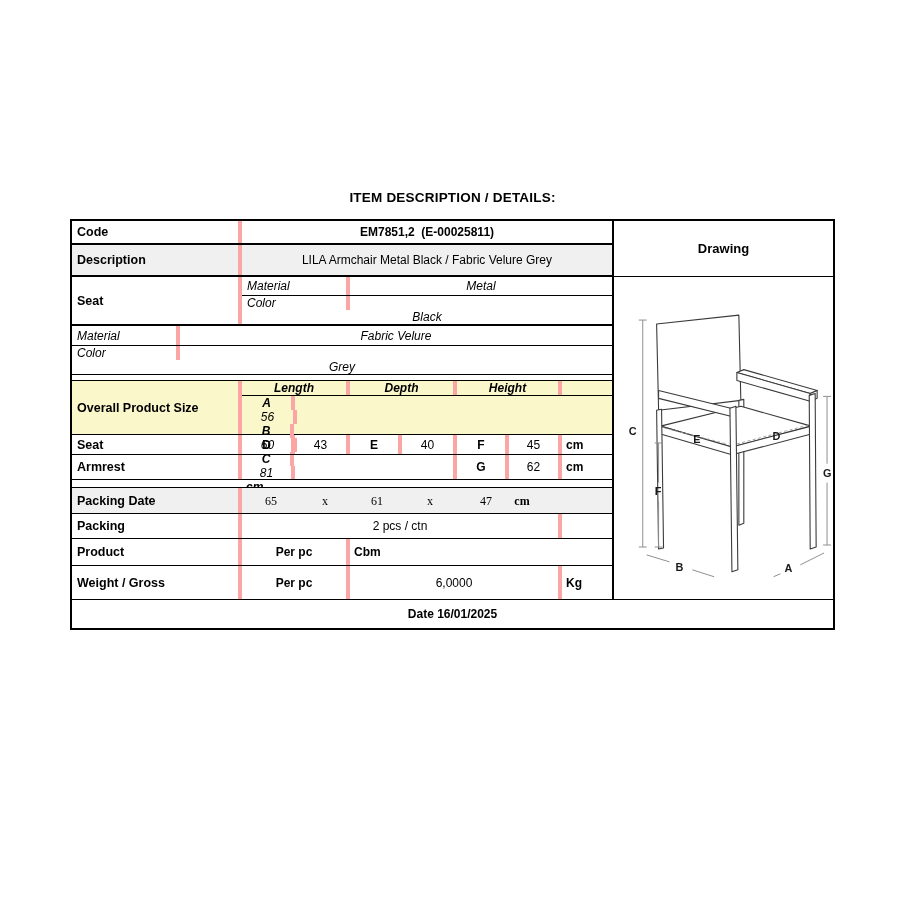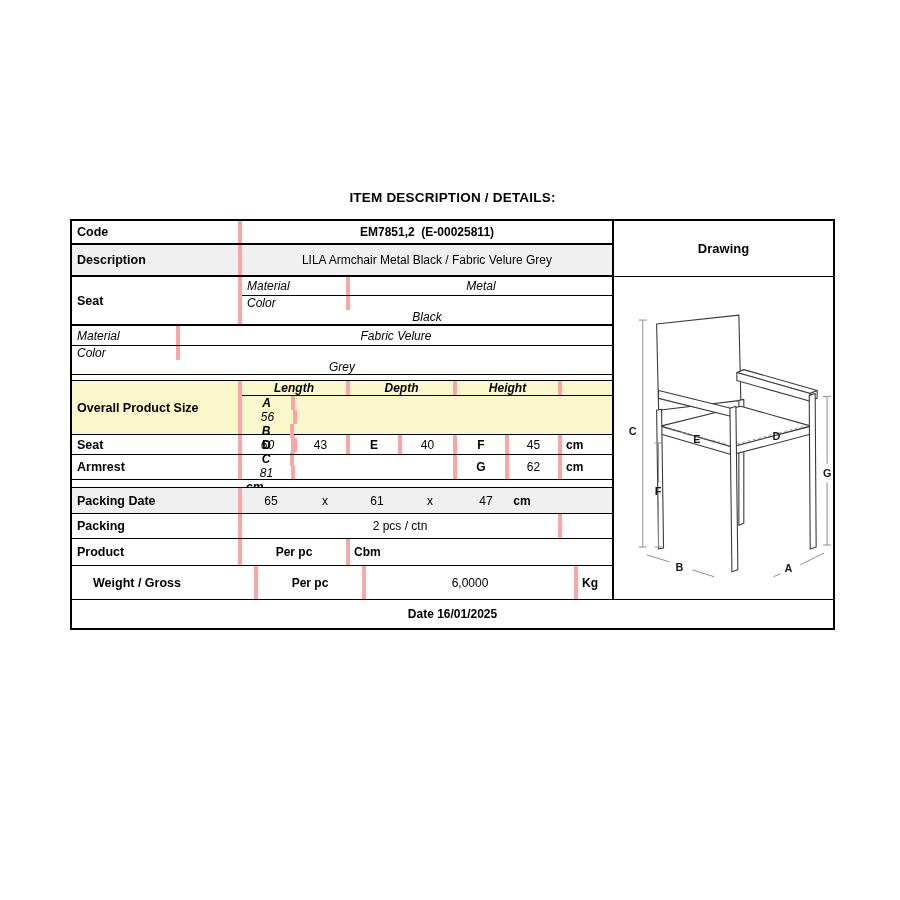--- a/index.html
+++ b/index.html
@@ -7,35 +7,35 @@
          font-family:"Liberation Sans",sans-serif;color:#000;overflow:hidden;}
   .title{position:absolute;left:70px;top:190px;width:765px;text-align:center;
          font-size:13.5px;font-weight:bold;letter-spacing:.2px;}
   .tbl{position:absolute;left:70px;top:219px;width:765px;height:411px;
        border:2px solid #000;box-sizing:border-box;display:flex;flex-direction:column;background:#fff;}
   .body{display:flex;flex:1;min-height:0;}
   .left{width:540px;display:flex;flex-direction:column;}
   .right{flex:1;border-left:2px solid #000;display:flex;flex-direction:column;box-sizing:border-box;}
   .r{display:flex;border-bottom:1px solid #000;box-sizing:border-box;flex:0 0 auto;}
   .b2{border-bottom-width:2px;}
-  .nb{border-bottom:none;margin-left:16px;}
+  .nb{border-bottom:none;}
   .gap{border-bottom:1px solid #000;flex:0 0 auto;}
   .c{border-right:4px solid #fca5a5;box-sizing:border-box;display:flex;align-items:center;
      justify-content:center;font-size:12px;overflow:hidden;}
   .e{border-right:none;}
   .lbl{width:170px;justify-content:flex-start;padding-left:5px;font-weight:bold;font-size:12.5px;}
   .bold{font-weight:bold;text-align:right;}
   .unit{justify-content:flex-start;padding-left:4px;font-weight:bold;}
   .col{flex:1;display:flex;flex-direction:column;min-width:0;font-style:italic;}
   .sub{display:flex;flex:1;border-bottom:1px solid #000;box-sizing:border-box;}
   .sub:last-child{border-bottom:none;flex-direction:column;}
   .grey{background:#F0F0F0;}
   .yellow{background:#FAF7CB;}
   .pre{white-space:pre;}
-  .psizecell{position:relative;flex:1;}
+  .psizecell{position:relative;flex:1;font-family:Liberation Serif, serif;}
   .psizecell span{position:absolute;top:50%;transform:translate(-50%,-50%);font-size:12px;}
   .dhead{height:56px;border-bottom:1px solid #000;box-sizing:border-box;display:flex;
          align-items:center;justify-content:center;font-weight:bold;font-size:13px;}
   .dwg{flex:1;position:relative;}
   .dwg svg{position:absolute;left:0;top:0;width:100%;height:100%;}
   .daterow{height:29px;border-top:1px solid #000;box-sizing:border-box;display:flex;
            align-items:center;justify-content:center;font-weight:bold;font-size:12px;}
   .chair{fill:#fff;stroke:#3a3a3a;stroke-width:1.1;stroke-linejoin:round;}
   .dim{stroke:#8f8f8f;stroke-width:1;}
   .dash{stroke:#9a9a9a;stroke-width:.9;stroke-dasharray:3,2.5;}

